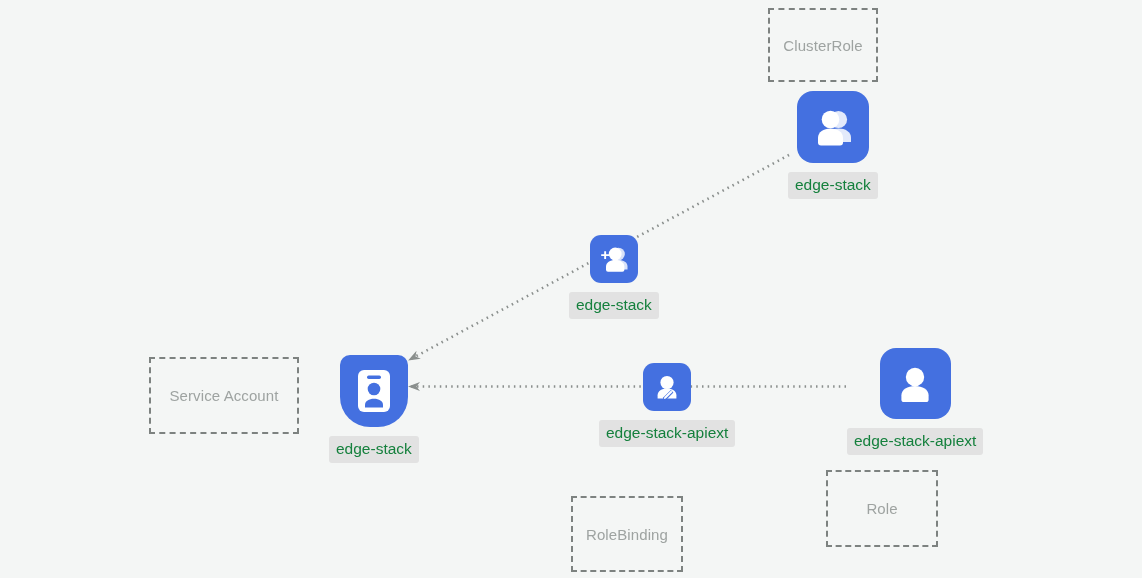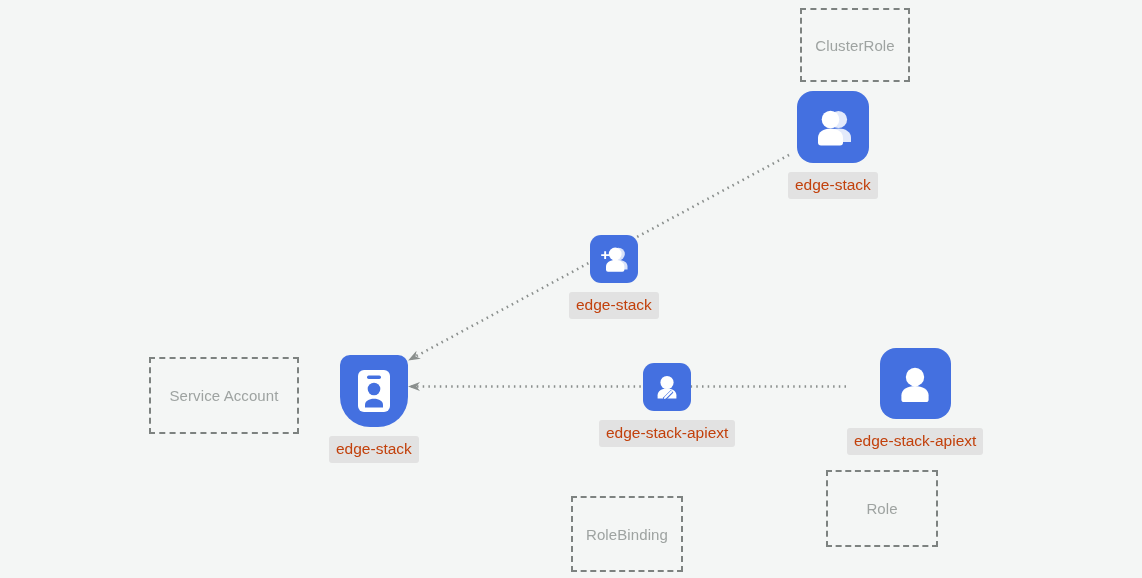--- a/index.html
+++ b/index.html
@@ -67,21 +67,21 @@
   .tile.rounded-sm {
     border-radius: 11px;
   }
   .tile.badge {
     border-radius: 10px 10px 30px 30px;
   }
   .tile svg { display: block; }
   .node-label {
     margin-top: 9px;
     background: #e2e2e2;
-    color: #c2410c;
+    color: #15803d;
     font-size: 15.5px;
     line-height: 1;
     padding: 5px 7px 6px 7px;
     border-radius: 3px;
     white-space: nowrap;
   }
 </style>
 </head>
 <body>
 
@@ -90,21 +90,21 @@
   <svg class="edges" viewBox="0 0 1142 578" width="1142" height="578">
     <defs>
       <marker id="arrow-head" markerWidth="13" markerHeight="13" refX="11" refY="5.2" orient="auto" markerUnits="userSpaceOnUse">
         <path d="M 12 5.2 L 0 0.6 L 3.6 5.2 L 0 9.8 Z" fill="#8a8f8d"></path>
       </marker>
     </defs>
     <line x1="789" y1="155" x2="409" y2="360" stroke="#8a8f8d" stroke-width="2.6" stroke-linecap="butt" stroke-dasharray="1.5 4.2" marker-end="url(#arrow-head)"></line>
     <line x1="846" y1="386.5" x2="409" y2="386.5" stroke="#8a8f8d" stroke-width="2.6" stroke-linecap="butt" stroke-dasharray="1.5 4.2" marker-end="url(#arrow-head)"></line>
   </svg>
 
-  <div class="kind-box" style="left:800px; top:8px; width:110px; height:74px;">
+  <div class="kind-box" style="left:768px; top:8px; width:110px; height:74px;">
     <span class="kind-label">ClusterRole</span>
   </div>
 
 
   <div class="kind-box" style="left:149px; top:357px; width:150px; height:77px;justify-content:center;">
     <span class="kind-label">Service Account</span>
   </div>
 
   <div class="kind-box" style="left:571px; top:496px; width:112px; height:76px;">
     <span class="kind-label">RoleBinding</span>

